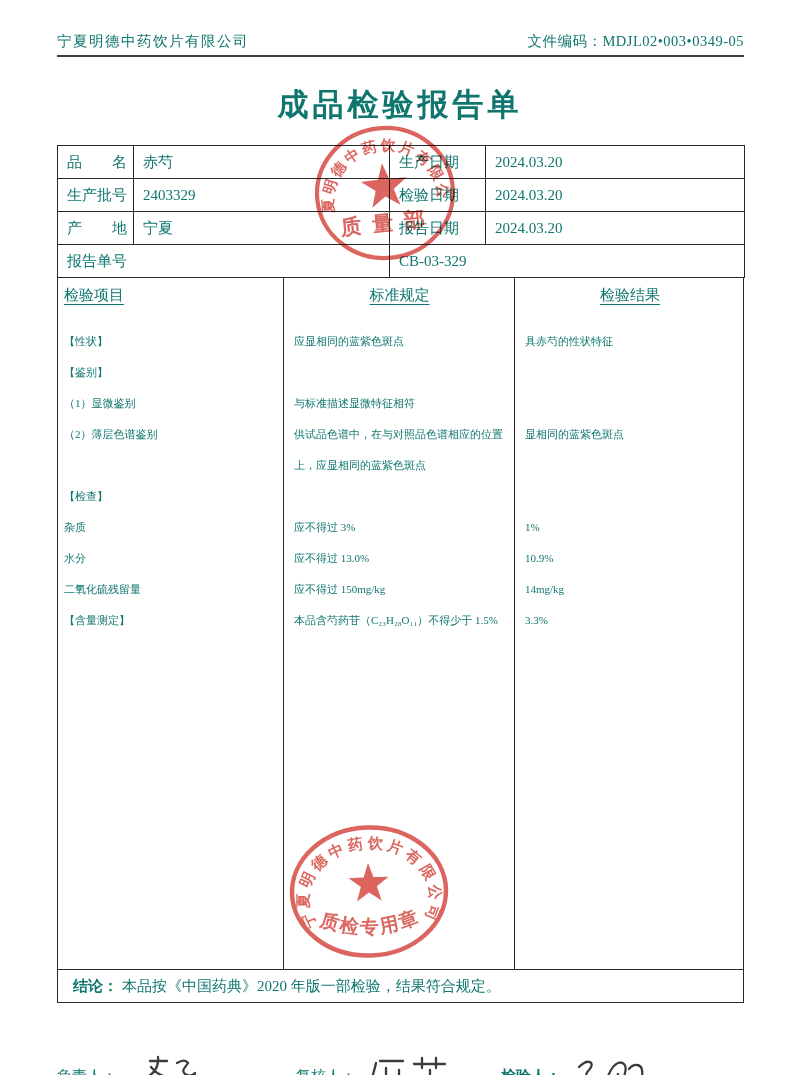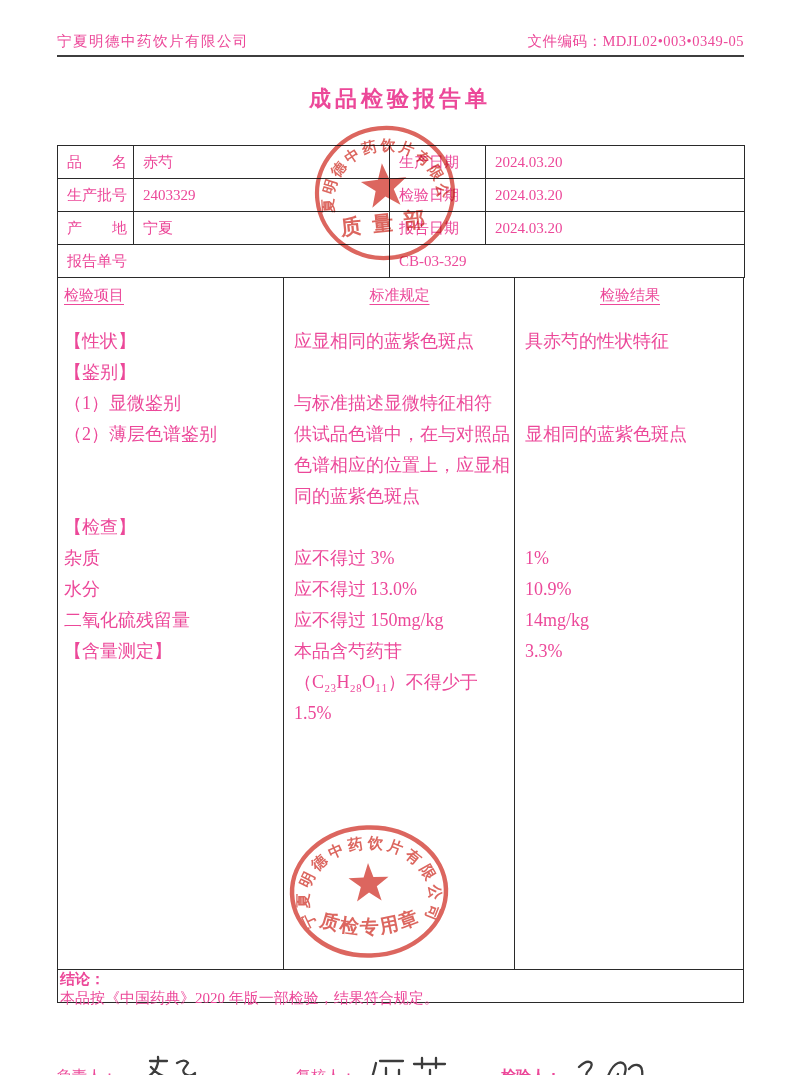--- a/index.html
+++ b/index.html
@@ -1,29 +1,29 @@
 <!DOCTYPE html>
 <html><head>
 <meta charset="utf-8">
 <style>
   * { box-sizing: border-box; }
   html,body { margin:0; padding:0; background:#ffffff; }
   .page {
     position:relative; width:800px; height:1075px; background:#fff;
-    font-family:"Liberation Serif","DejaVu Serif",serif; color:#ec4899;
+    font-family:"Liberation Serif","DejaVu Serif",serif; color:#0f766e;
     overflow:hidden;
   }
 
   
   .company  { position:absolute; left:57px; top:32px; font-size:14.5px; letter-spacing:1.5px; }
   .doccode  { position:absolute; right:56px; top:32px; font-size:14.5px; letter-spacing:.5px; }
   .header-rule { position:absolute; left:57px; top:55px; width:687px; height:2.2px; background:#3d3d3d; }
 
   .title { position:absolute; left:0; top:84px; width:800px; text-align:center;
-           font-size:22px; font-weight:bold; letter-spacing:4px; }
+           font-size:31px; font-weight:bold; letter-spacing:4px; }
 
   
   .info-table { position:absolute; left:57px; top:145px; width:687px;
                 border-collapse:collapse; table-layout:fixed; font-size:15px; }
   .info-table td { border:1.6px solid #2a2a2a; height:33px; padding:0 4px 0 9px;
                    white-space:nowrap; overflow:hidden; }
 
   
   .main-box { position:absolute; left:57px; top:278px; width:687px; height:691px;
               border-left:1.6px solid #2a2a2a; border-right:1.6px solid #2a2a2a; }
@@ -31,29 +31,29 @@
   .vline.v1 { left:224.5px; } .vline.v2 { left:455.5px; }
 
   .thead { display:grid; grid-template-columns:226px 231px 230px; padding-top:8px;
            font-size:15px; }
   .thead .h1 { padding-left:6px; }
   .thead .h2, .thead .h3 { text-align:center; }
   .thead span { text-decoration:underline; text-underline-offset:4px; }
 
   .tbody { padding-top:21px; }
   .trow { display:grid; grid-template-columns:226px 231px 230px;
-          font-size:18px; line-height:31px; min-height:31px; }
+          font-size:11px; line-height:31px; min-height:31px; }
   .trow .c1 { padding-left:6px; }
   .trow .c2 { padding-left:10px; padding-right:5px; }
   .trow .c3 { padding-left:10px; padding-right:4px; }
 
   
   .conclusion { position:absolute; left:57px; top:969px; width:687px; height:34px;
-                border:1.6px solid #2a2a2a; display:flex; 
-                padding-left:2px; font-size:15px;flex-direction:column; }
+                border:1.6px solid #2a2a2a; display:flex; align-items:center;
+                padding-left:15px; font-size:15px; }
   .conclusion .lbl { font-weight:bold; margin-right:4px; }
 
   
   .signatures { position:absolute; left:57px; top:1049px; width:687px; height:62px; }
   .sig-group { position:absolute; top:0; display:flex; align-items:flex-start; }
   .sig-group.g1 { left:0; } .sig-group.g2 { left:239px; } .sig-group.g3 { left:444px;font-weight:bold; }
   .sig-label { font-size:15px; margin-top:18px; white-space:nowrap; }
   .sig-svg { margin-left:8px; margin-top:4px; }
   .sig-svg path { stroke:#3c3c3c; stroke-width:2.3; fill:none;
                   stroke-linecap:round; stroke-linejoin:round; }

